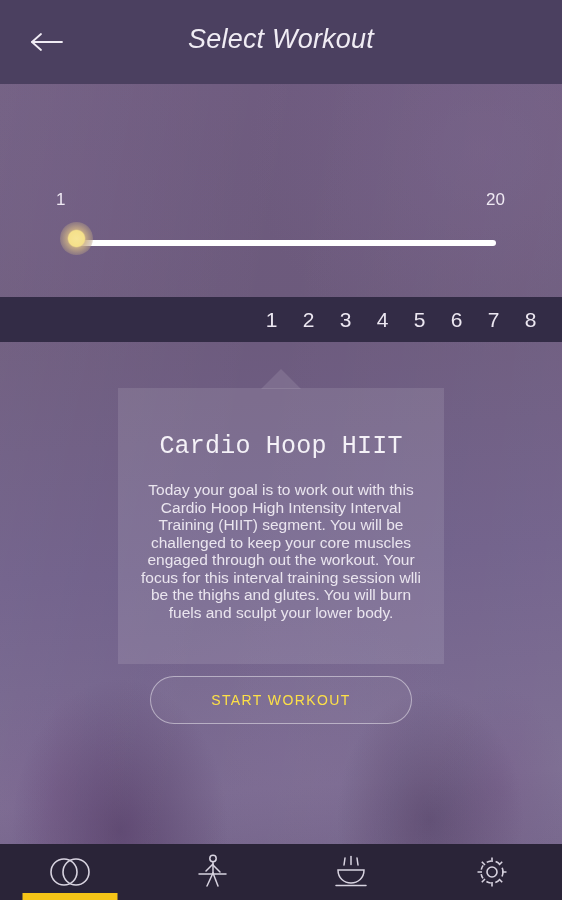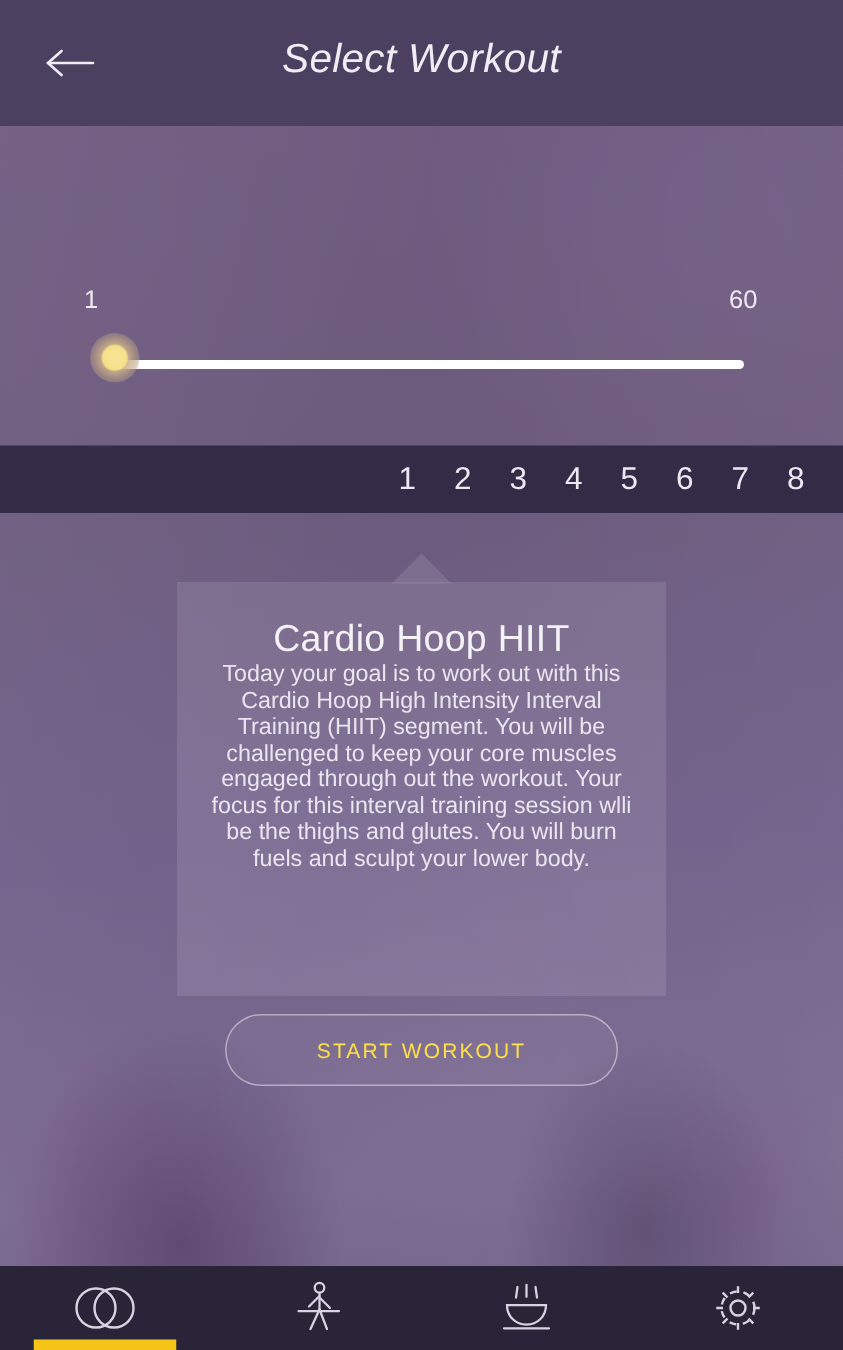--- a/index.html
+++ b/index.html
@@ -159,28 +159,30 @@
     background: rgba(255,255,255,0.11);
     z-index: 4;
     box-sizing: border-box;
     padding: 0 12px;
   }
   .card-title {
     text-align: center;
     color: #f4f1f7;
     font-size: 25px;
     font-weight: 400;
-    margin-top: 24px;
+    margin-top: 44px;
     letter-spacing: 0.2px;
+    font-family: Liberation Mono, monospace;
   }
   .card-body {
     text-align: center;
     color: #eae5ef;
     font-size: 15.5px;
     line-height: 17.5px;
+    margin-top: 20px;
     padding: 0 4px;
   }
 
   
   .start-btn {
     position: absolute;
     left: 150px;
     top: 676px;
     width: 262px;
     height: 48px;
@@ -242,21 +244,21 @@
           <path d="M2 10 H32" stroke="#f0ecf4" stroke-width="1.8" fill="none" stroke-linecap="round"></path>
           <path d="M11 2 L2 10 L11 18" stroke="#f0ecf4" stroke-width="1.8" fill="none" stroke-linecap="round" stroke-linejoin="round"></path>
         </svg>
       </span>
     </div>
     <div class="header-title">Select Workout</div>
   </div>
 
   <div class="slider-wrap">
     <div class="slider-min">1</div>
-    <div class="slider-max">60</div>
+    <div class="slider-max">20</div>
     <div class="slider-track-area">
       <div class="slider-track"></div>
       <div class="slider-thumb" style="left: -6px;"></div>
     </div>
   </div>
 
   <div class="num-strip" id="num-strip">
       <div class="num-item">1</div>
       <div class="num-item">2</div>
       <div class="num-item">3</div>

